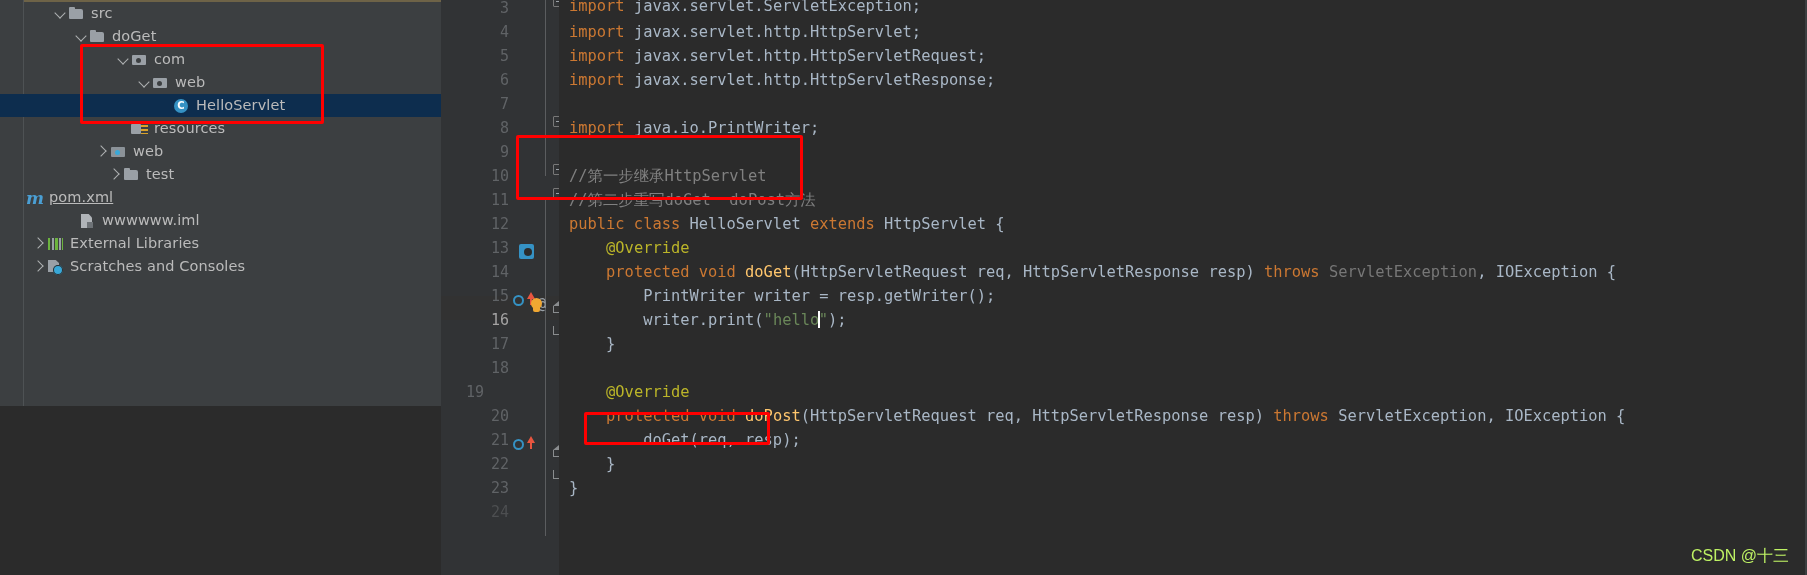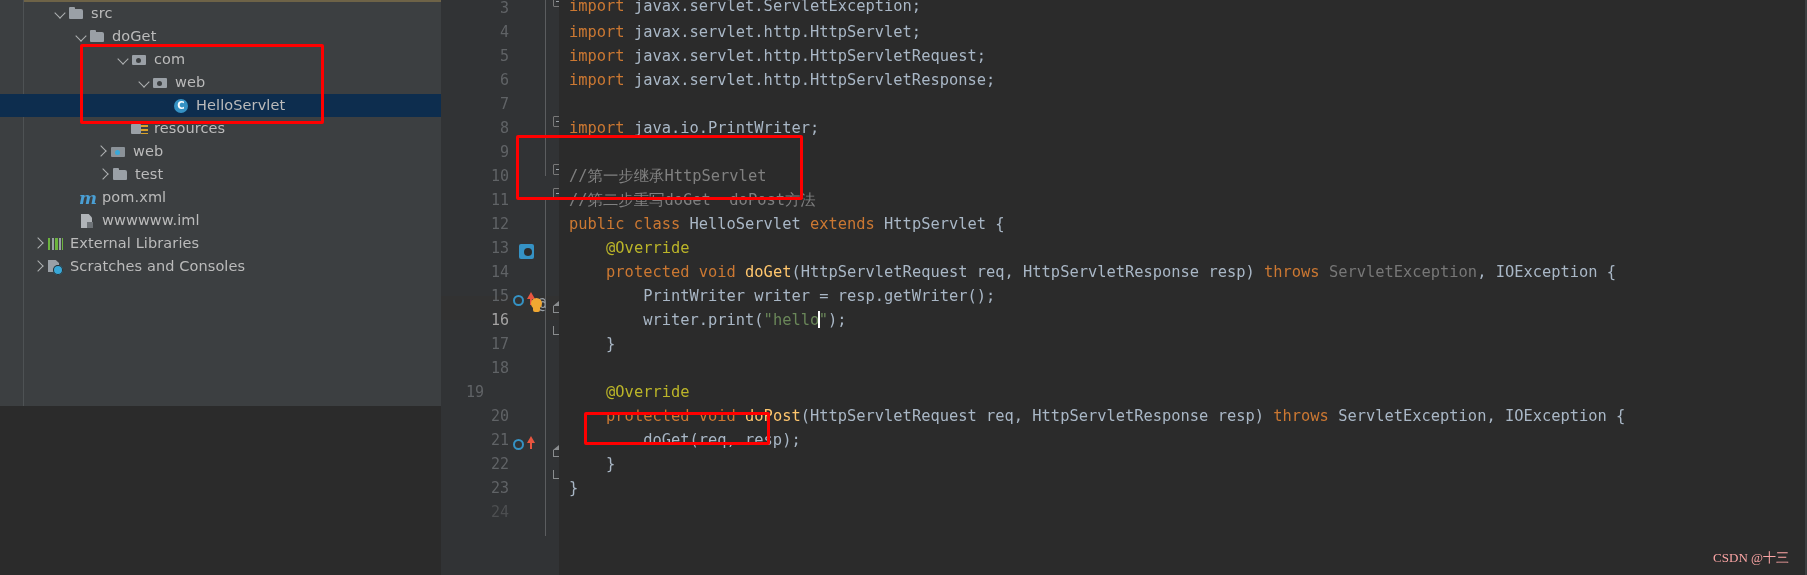--- a/index.html
+++ b/index.html
@@ -256,22 +256,22 @@
   .redbox {
     position: absolute;
     border: 3px solid #ff0000;
     border-radius: 2px;
     pointer-events: none;
   }
 
   
   #watermark {
     position: absolute; right: 18px; bottom: 8px;
-    color: #fca5a5; font-size: 13px;
-    font-family: Liberation Serif, serif;
+    color: #bef264; font-size: 16px;
+    font-family: Liberation Sans, sans-serif;
   }
   #right-edge {
     position: absolute; right: 0; top: 0; width: 2px; height: 575px;
     background: #3c3f41;
   }
 </style>
 </head>
 <body>
 
 <div id="app">
@@ -316,27 +316,27 @@
         <span class="ic ic-resources"></span>
         <span class="lbl">resources</span>
       </div>
 
       <div class="tree-row" style="padding-left:70px;">
         <span class="twisty closed"></span>
         <span class="ic ic-folder-web"></span>
         <span class="lbl">web</span>
       </div>
 
-      <div class="tree-row" style="padding-left:72px;">
+      <div class="tree-row" style="padding-left:72px;margin-left:11px;">
         <span class="twisty closed"></span>
         <span class="ic ic-folder"></span>
         <span class="lbl">test</span>
       </div>
 
-      <div class="tree-row" style="padding-left:53px;">
+      <div class="tree-row" style="text-decoration:underline;">
         <span class="ic ic-maven"></span>
         <span class="lbl">pom.xml</span>
       </div>
 
       <div class="tree-row" style="padding-left:53px;">
         <span class="ic ic-iml"></span>
         <span class="lbl">wwwwww.iml</span>
       </div>
 
       <div class="tree-row" style="padding-left:7px;">

